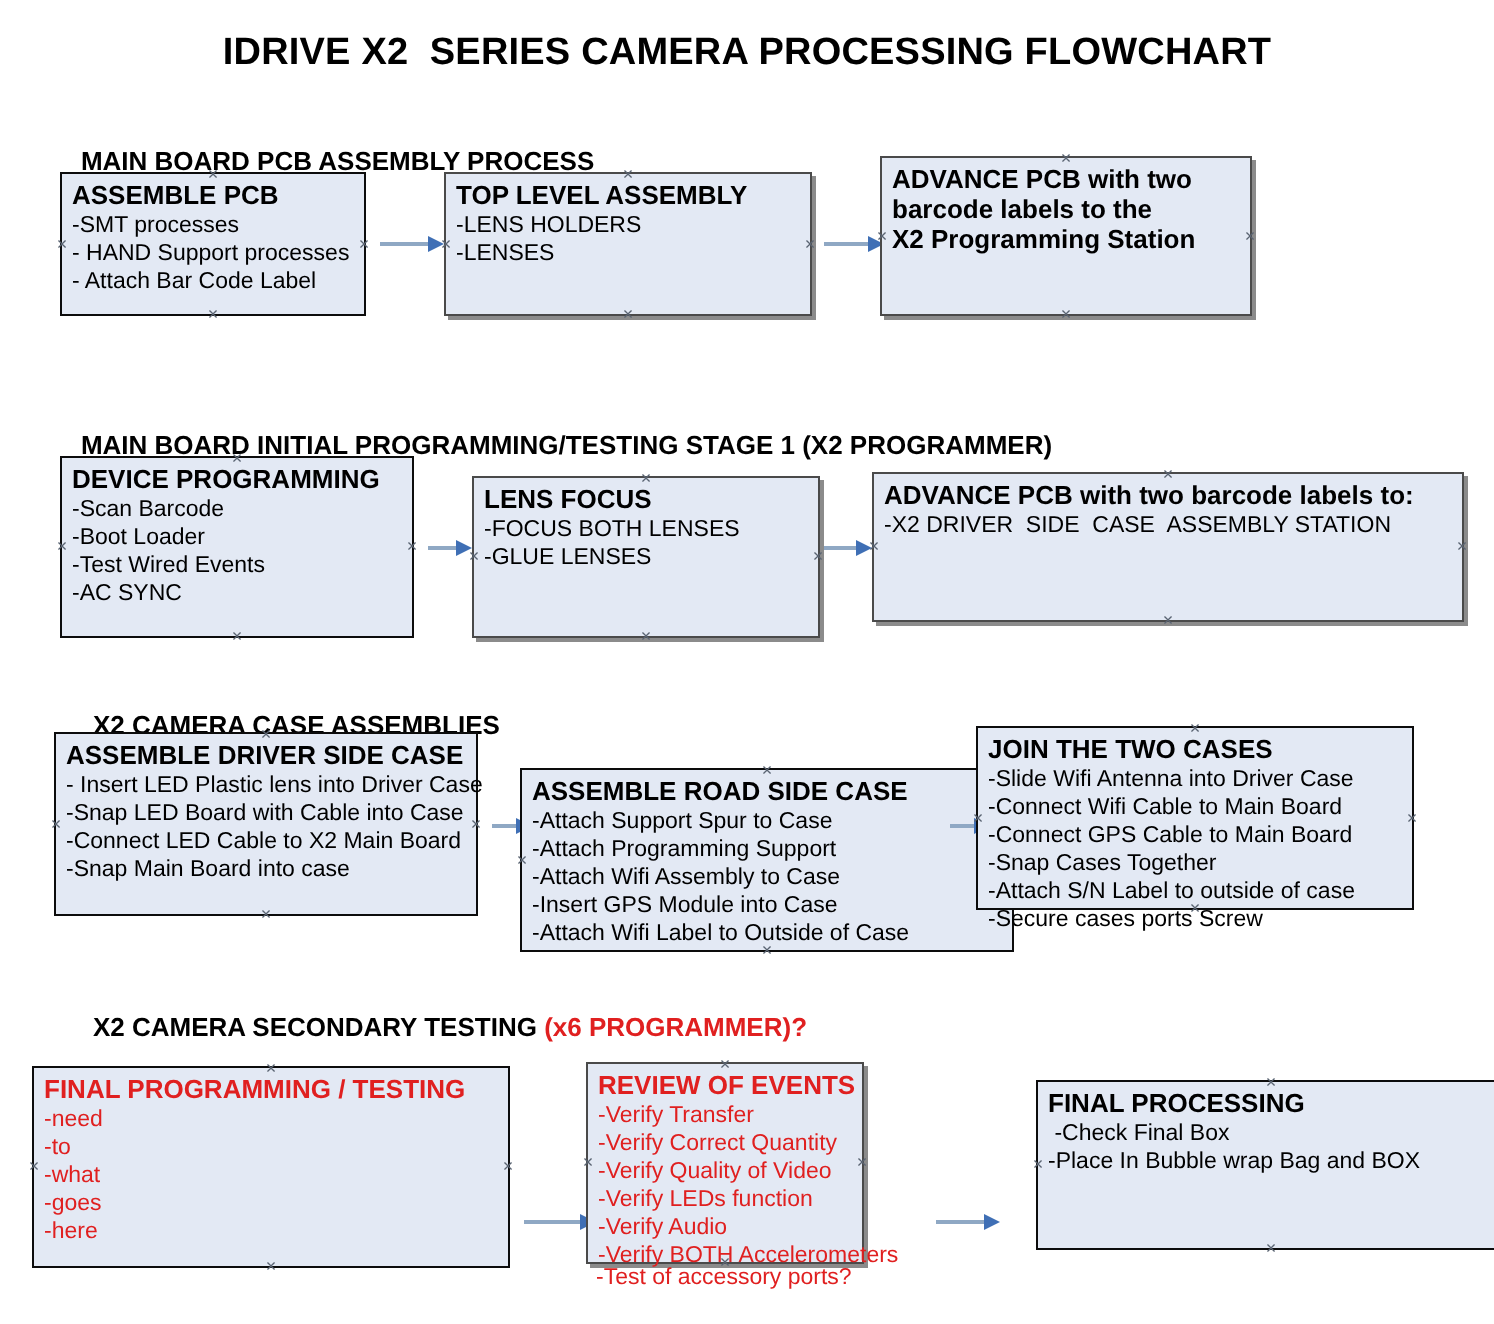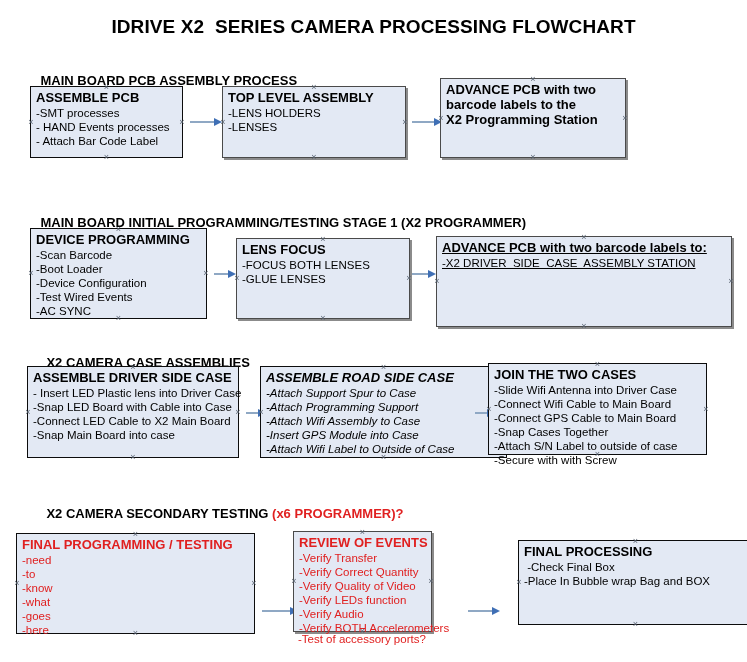--- a/index.html
+++ b/index.html
@@ -119,21 +119,21 @@
 
   <div class="doc-title">IDRIVE X2  SERIES CAMERA PROCESSING FLOWCHART</div>
 
   <div class="section-title" style="left:26px; top:58px;">
     <span>MAIN BOARD PCB ASSEMBLY PROCESS</span>
   </div>
 
   <div class="box" style="left:30px; top:86px; width:153px; height:72px;">
     <div class="box-title">ASSEMBLE PCB</div>
     <div class="box-line">-SMT processes</div>
-    <div class="box-line">- HAND Events processes</div>
+    <div class="box-line">- HAND Support processes</div>
     <div class="box-line">- Attach Bar Code Label</div>
     <span class="xmark" style="left:50%; top:0;"></span>
     <span class="xmark" style="left:50%; top:100%;"></span>
     <span class="xmark" style="left:0; top:50%;"></span>
     <span class="xmark" style="left:100%; top:50%;"></span>
   </div>
 
   <div class="arrow" style="left:190px; top:121px; width:24px;"></div>
 
   <div class="box shadowed" style="left:222px; top:86px; width:184px; height:72px;">
@@ -159,21 +159,20 @@
   </div>
 
   <div class="section-title" style="left:26px; top:200px;">
     <span>MAIN BOARD INITIAL PROGRAMMING/TESTING STAGE 1 (X2 PROGRAMMER)</span>
   </div>
 
   <div class="box" style="left:30px; top:228px; width:177px; height:91px;">
     <div class="box-title">DEVICE PROGRAMMING</div>
     <div class="box-line">-Scan Barcode</div>
     <div class="box-line">-Boot Loader</div>
-    <div class="box-line">-Device Configuration</div>
     <div class="box-line">-Test Wired Events</div>
     <div class="box-line">-AC SYNC</div>
     <span class="xmark" style="left:50%; top:0;"></span>
     <span class="xmark" style="left:50%; top:100%;"></span>
     <span class="xmark" style="left:0; top:50%;"></span>
     <span class="xmark" style="left:100%; top:50%;"></span>
   </div>
 
   <div class="arrow" style="left:214px; top:273px; width:14px;"></div>
 
@@ -182,21 +181,21 @@
     <div class="box-line">-FOCUS BOTH LENSES</div>
     <div class="box-line">-GLUE LENSES</div>
     <span class="xmark" style="left:50%; top:0;"></span>
     <span class="xmark" style="left:50%; top:100%;"></span>
     <span class="xmark" style="left:0; top:50%;"></span>
     <span class="xmark" style="left:100%; top:50%;"></span>
   </div>
 
   <div class="arrow" style="left:412px; top:273px; width:16px;"></div>
 
-  <div class="box shadowed" style="left:436px; top:236px; width:296px; height:91px;text-decoration:underline;">
+  <div class="box shadowed" style="left:436px; top:236px; width:296px; height:75px;">
     <div class="box-title">ADVANCE PCB with two barcode labels to:</div>
     <div class="box-line">-X2 DRIVER  SIDE  CASE  ASSEMBLY STATION</div>
     <span class="xmark" style="left:50%; top:0;"></span>
     <span class="xmark" style="left:50%; top:100%;"></span>
     <span class="xmark" style="left:0; top:50%;"></span>
     <span class="xmark" style="left:100%; top:50%;"></span>
   </div>
 
   <div class="section-title" style="left:32px; top:340px;">
     <span>X2 CAMERA CASE ASSEMBLIES</span>
@@ -209,21 +208,21 @@
     <div class="box-line">-Connect LED Cable to X2 Main Board</div>
     <div class="box-line">-Snap Main Board into case</div>
     <span class="xmark" style="left:50%; top:0;"></span>
     <span class="xmark" style="left:50%; top:100%;"></span>
     <span class="xmark" style="left:0; top:50%;"></span>
     <span class="xmark" style="left:100%; top:50%;"></span>
   </div>
 
   <div class="arrow" style="left:246px; top:412px; width:12px;"></div>
 
-  <div class="box" style="left:260px; top:366px; width:247px; height:92px;font-style:italic;">
+  <div class="box" style="left:260px; top:384px; width:247px; height:92px;">
     <div class="box-title">ASSEMBLE ROAD SIDE CASE</div>
     <div class="box-line">-Attach Support Spur to Case</div>
     <div class="box-line">-Attach Programming Support</div>
     <div class="box-line">-Attach Wifi Assembly to Case</div>
     <div class="box-line">-Insert GPS Module into Case</div>
     <div class="box-line">-Attach Wifi Label to Outside of Case</div>
     <span class="xmark" style="left:50%; top:0;"></span>
     <span class="xmark" style="left:50%; top:100%;"></span>
     <span class="xmark" style="left:0; top:50%;"></span>
     <span class="xmark" style="left:100%; top:50%;"></span>
@@ -231,36 +230,35 @@
 
   <div class="arrow" style="left:475px; top:412px; width:12px;"></div>
 
   <div class="box" style="left:488px; top:363px; width:219px; height:92px;">
     <div class="box-title">JOIN THE TWO CASES</div>
     <div class="box-line">-Slide Wifi Antenna into Driver Case</div>
     <div class="box-line">-Connect Wifi Cable to Main Board</div>
     <div class="box-line">-Connect GPS Cable to Main Board</div>
     <div class="box-line">-Snap Cases Together</div>
     <div class="box-line">-Attach S/N Label to outside of case</div>
-    <div class="box-line">-Secure with with Screw</div>
+    <div class="box-line">-Secure cases ports Screw</div>
     <span class="xmark" style="left:50%; top:0;"></span>
     <span class="xmark" style="left:50%; top:100%;"></span>
     <span class="xmark" style="left:0; top:50%;"></span>
     <span class="xmark" style="left:100%; top:50%;"></span>
   </div>
 
   <div class="section-title" style="left:32px; top:491px;">
     <span>X2 CAMERA SECONDARY TESTING </span><span class="accent-red">(x6 PROGRAMMER)?</span>
   </div>
 
   <div class="box red" style="left:16px; top:533px; width:239px; height:101px;">
     <div class="box-title">FINAL PROGRAMMING / TESTING</div>
     <div class="box-line">-need</div>
     <div class="box-line">-to</div>
-    <div class="box-line">-know</div>
     <div class="box-line">-what</div>
     <div class="box-line">-goes</div>
     <div class="box-line">-here</div>
     <span class="xmark" style="left:50%; top:0;"></span>
     <span class="xmark" style="left:50%; top:100%;"></span>
     <span class="xmark" style="left:0; top:50%;"></span>
     <span class="xmark" style="left:100%; top:50%;"></span>
   </div>
 
   <div class="arrow" style="left:262px; top:610px; width:28px;"></div>

